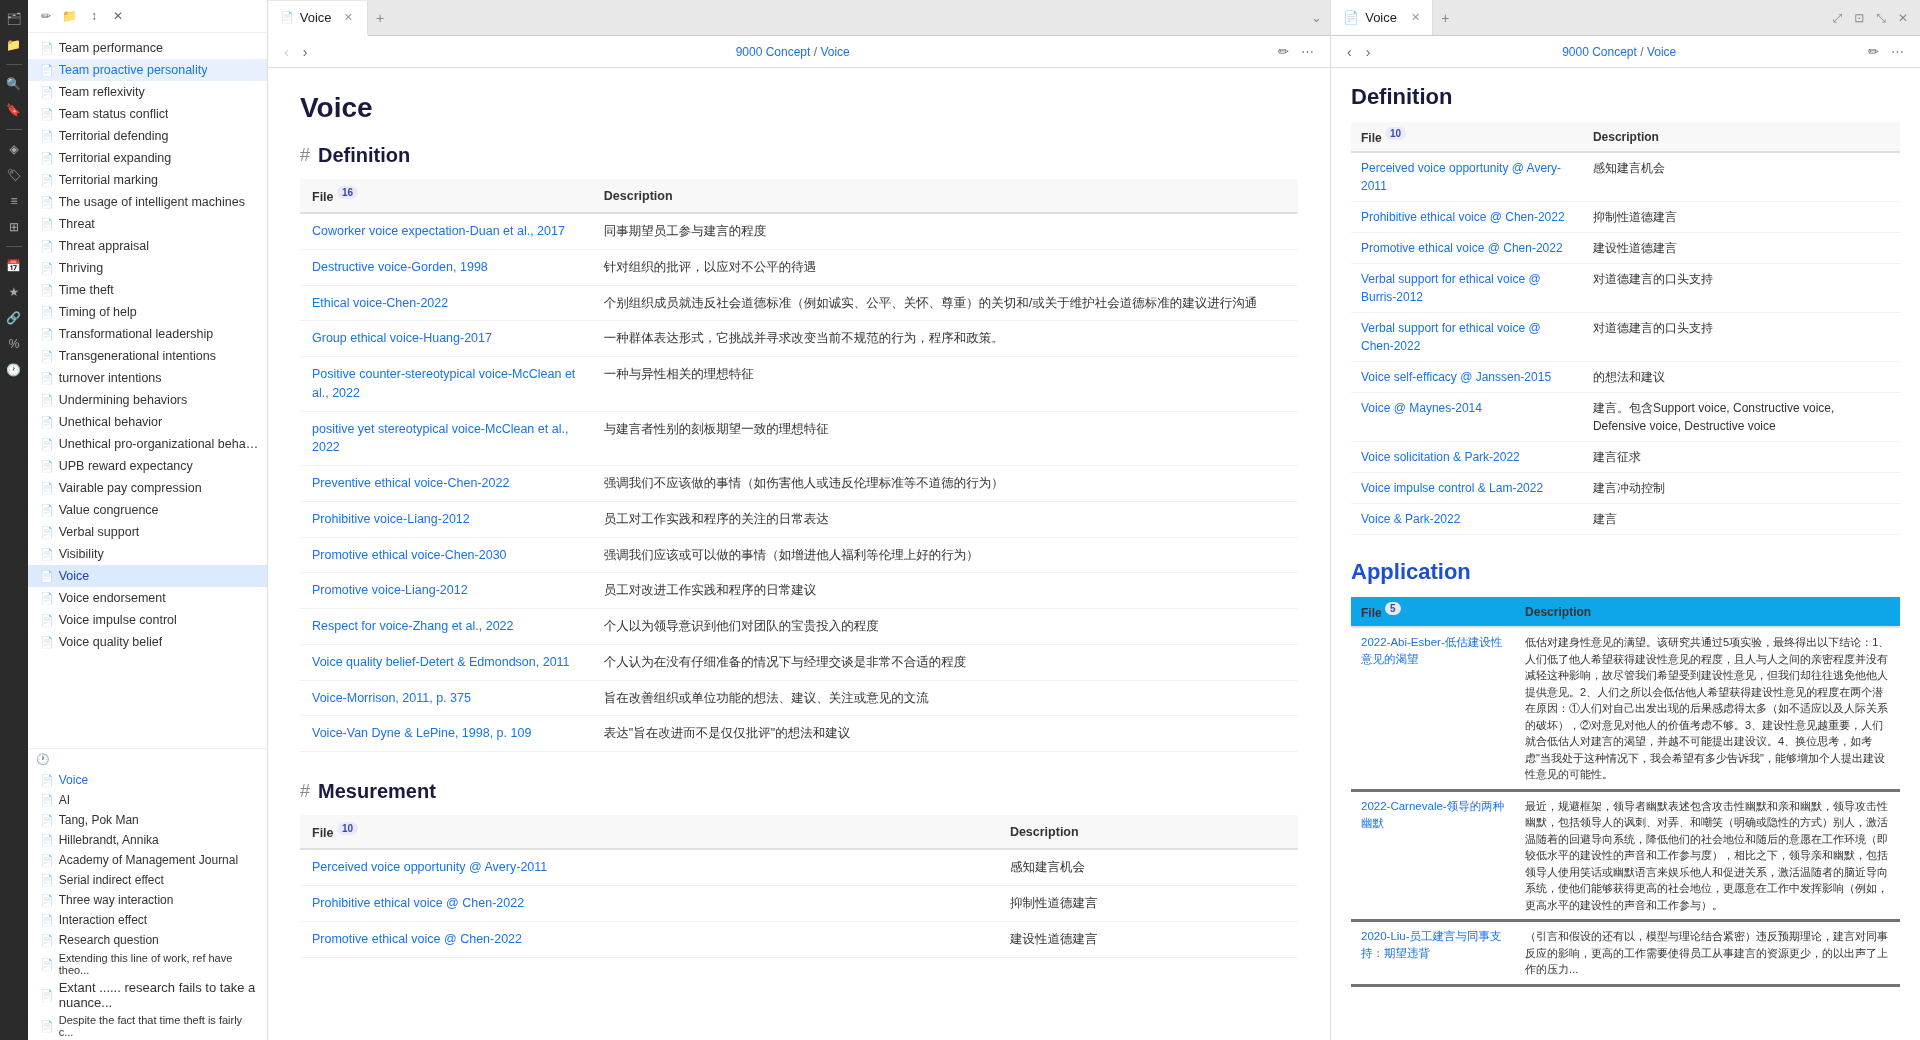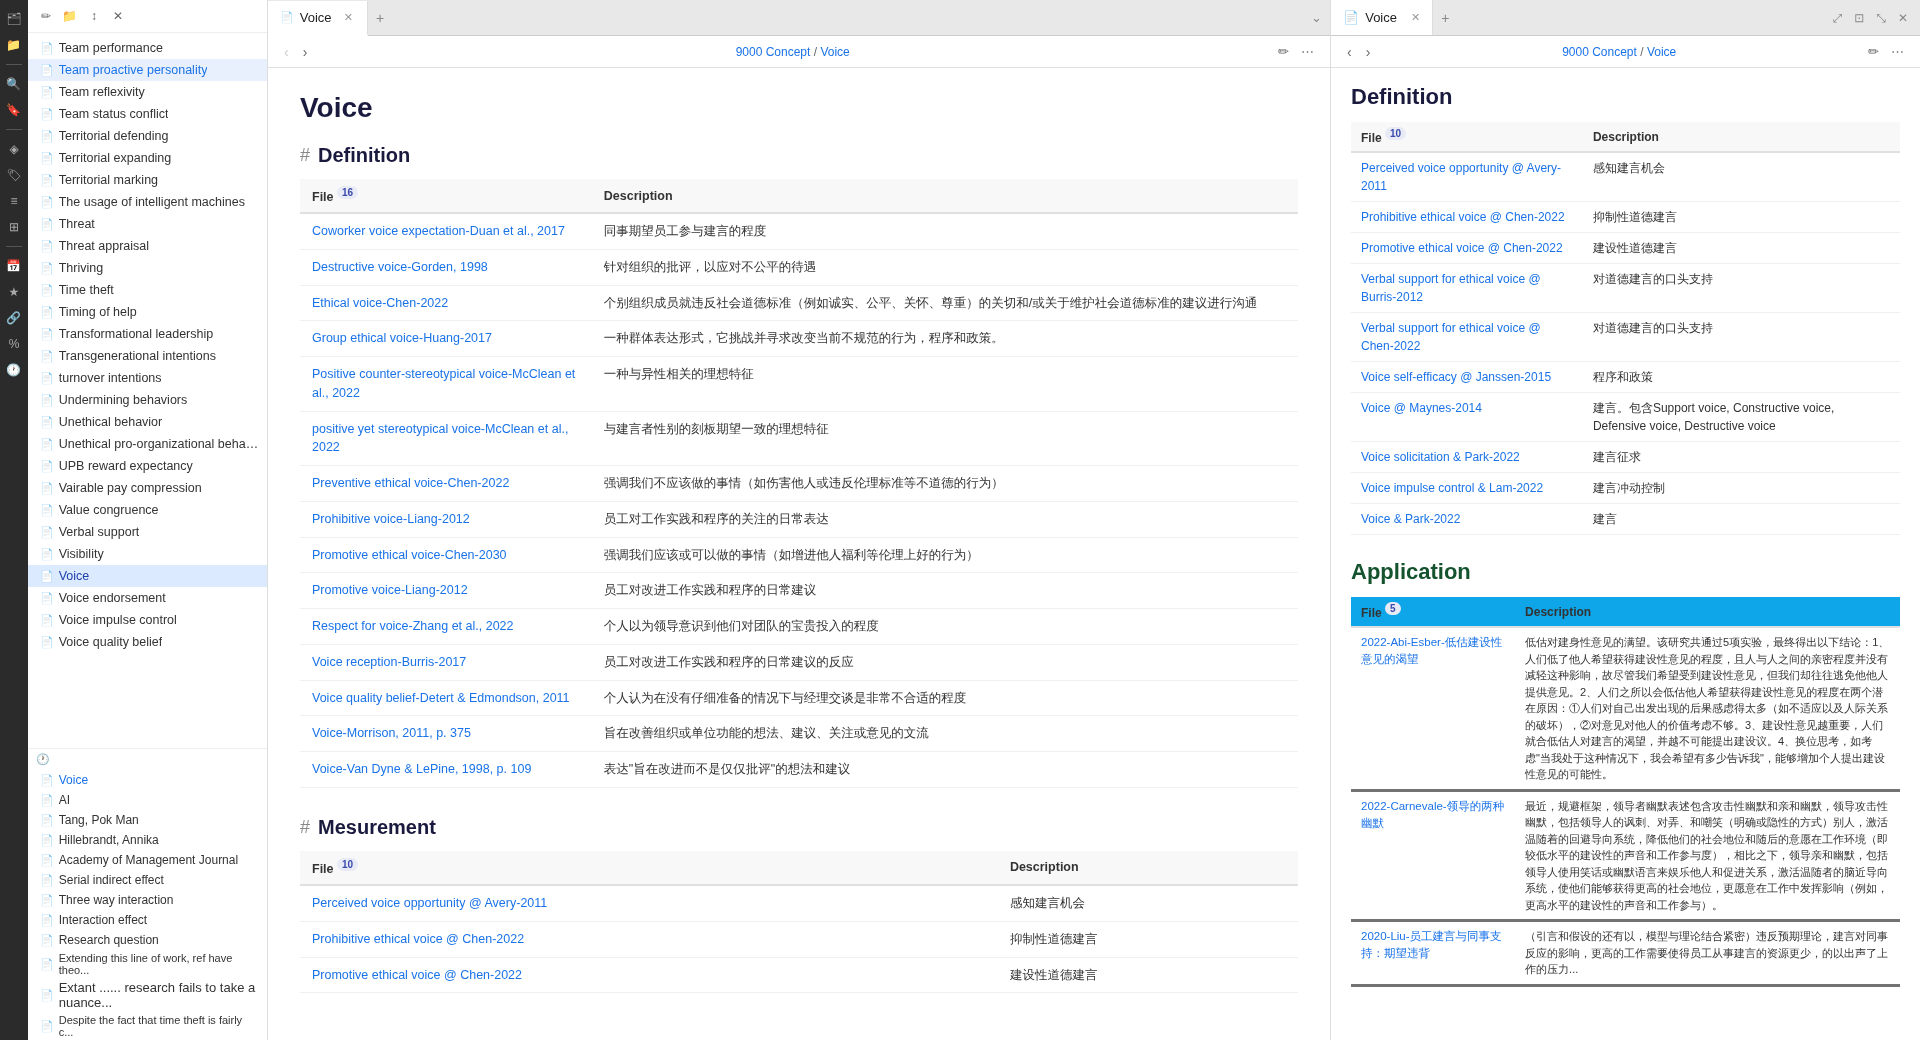--- a/index.html
+++ b/index.html
@@ -321,21 +321,21 @@
       vertical-align: top;
       color: #333;
       line-height: 1.5;
     }
     .right-table .file-link { color: #1a73e8; cursor: pointer; }
 
     .right-app-section { margin-top: 8px; }
     .right-app-title {
       font-size: 22px;
       font-weight: 700;
-      color: #14532d;
+      color: #1d4ed8;
       margin-bottom: 12px;
     }
     .app-table {
       width: 100%;
       border-collapse: collapse;
       font-size: 12px;
     }
     .app-table th {
       text-align: left;
       padding: 6px 10px;
@@ -657,26 +657,20 @@
       <td>员工对改进工作实践和程序的日常建议</td>
     </tr>
           <tr>
       <td style="min-width:220px;max-width:280px">
         <a class="table-file-link">Respect for voice-Zhang et al., 2022</a>
       </td>
       <td>个人以为领导意识到他们对团队的宝贵投入的程度</td>
     </tr>
           <tr>
       <td style="min-width:220px;max-width:280px">
-        <a class="table-file-link">Voice reception-Burris-2017</a>
-      </td>
-      <td>员工对改进工作实践和程序的日常建议的反应</td>
-    </tr>
-          <tr>
-      <td style="min-width:220px;max-width:280px">
         <a class="table-file-link">Voice quality belief-Detert &amp; Edmondson, 2011</a>
       </td>
       <td>个人认为在没有仔细准备的情况下与经理交谈是非常不合适的程度</td>
     </tr>
           <tr>
       <td style="min-width:220px;max-width:280px">
         <a class="table-file-link">Voice-Morrison, 2011, p. 375</a>
       </td>
       <td>旨在改善组织或单位功能的想法、建议、关注或意见的文流</td>
     </tr>
@@ -798,21 +792,21 @@
           <tr>
       <td style="min-width:200px;max-width:250px">
         <a class="file-link">Verbal support for ethical voice @ Chen-2022</a>
       </td>
       <td>对道德建言的口头支持</td>
     </tr>
           <tr>
       <td style="min-width:200px;max-width:250px">
         <a class="file-link">Voice self-efficacy @ Janssen-2015</a>
       </td>
-      <td>程序和政策</td>
+      <td>的想法和建议</td>
     </tr>
           <tr>
       <td style="min-width:200px;max-width:250px">
         <a class="file-link">Voice @ Maynes-2014</a>
       </td>
       <td>建言。包含Support voice, Constructive voice, Defensive voice, Destructive voice</td>
     </tr>
           <tr>
       <td style="min-width:200px;max-width:250px">
         <a class="file-link">Voice solicitation &amp; Park-2022</a>

